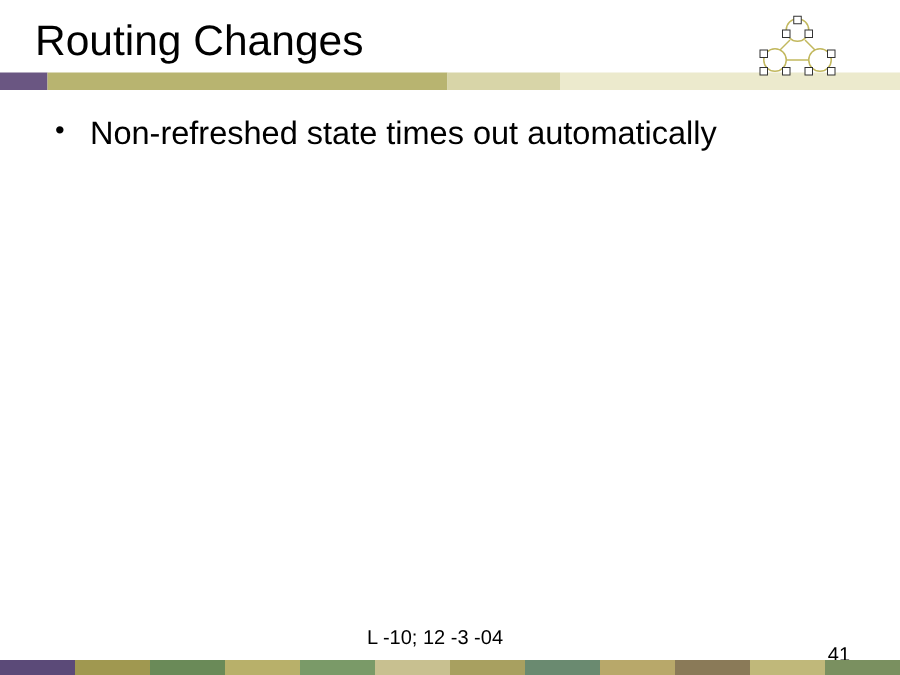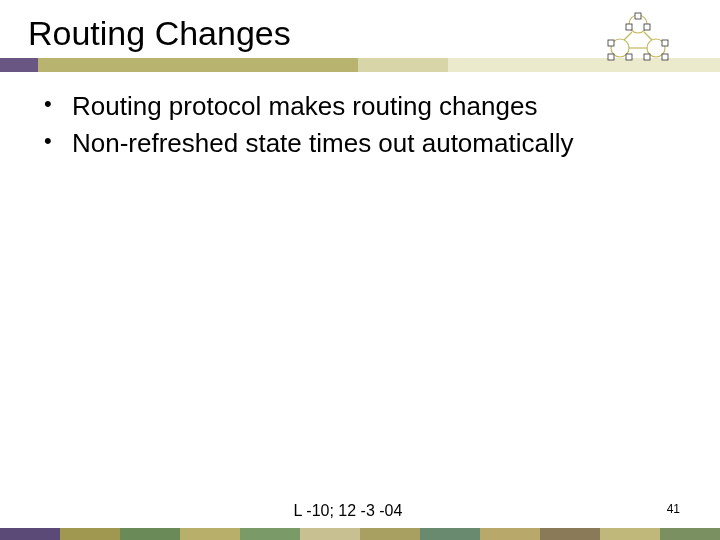--- a/index.html
+++ b/index.html
@@ -84,23 +84,23 @@
   .footer-mid {
     position: absolute;
     bottom: 20px;
     left: 50%;
     transform: translateX(-50%);
     font-size: 16px;
     color: #000;
   }
   .footer-right {
     position: absolute;
-    bottom: 24px;
+    bottom: 6px;
     right: 16px;
-    font-size: 12px;
+    font-size: 16px;
     color: #000;
     text-align: center;
   }
   
   .bottom-band {
     position: absolute;
     bottom: 0;
     left: 0;
     width: 720px;
     height: 12px;
@@ -155,21 +155,20 @@
         <rect x="28" y="44" width="6" height="6"></rect>
         <rect x="46" y="44" width="6" height="6"></rect>
         <rect x="64" y="30" width="6" height="6"></rect>
         <rect x="64" y="44" width="6" height="6"></rect>
       </g>
     </svg>
   </div>
 
   <div class="content">
     <ul>
-      <li>Routing protocol makes routing changes</li>
       <li>Non-refreshed state times out automatically</li>
     </ul>
   </div>
 
   <div class="footer-mid">L -10; 12 -3 -04</div>
   <div class="footer-right">41</div>
 
   <div class="bottom-band">
     <div class="c1"></div>
       <div class="c2"></div>

